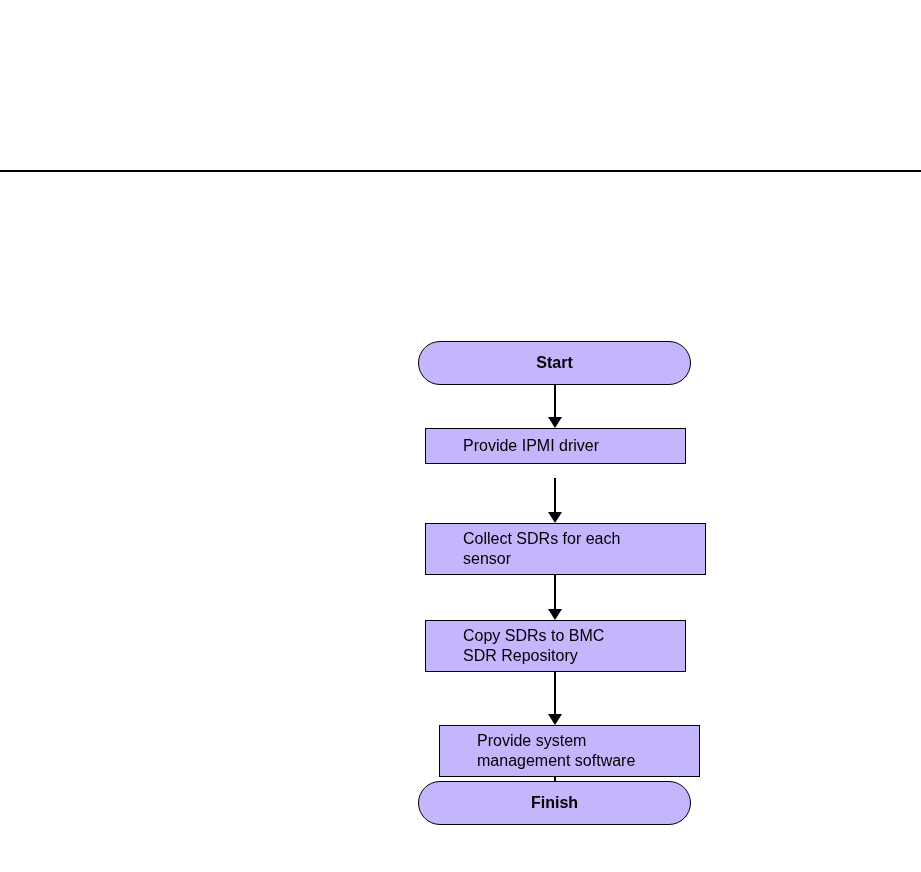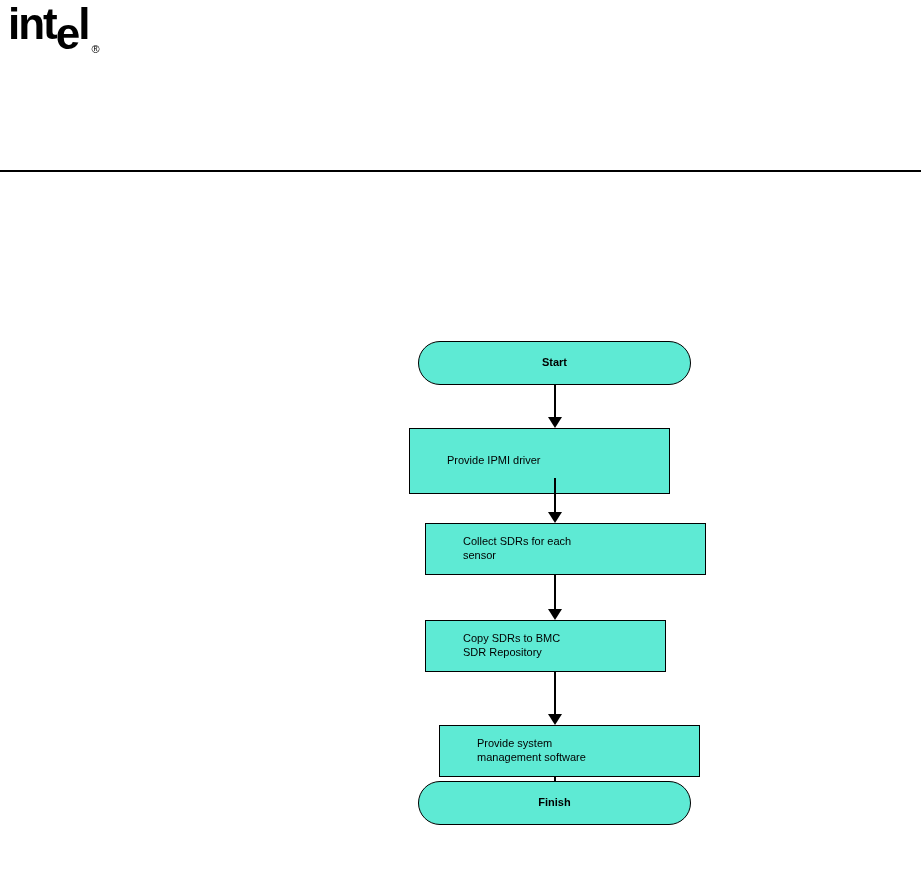--- a/index.html
+++ b/index.html
@@ -21,23 +21,23 @@
     position:relative;top:14px;left:3px;letter-spacing:0;
   }
 
   
   .header-rule{
     position:absolute;left:0;top:170px;width:921px;height:2px;background:#000;
   }
 
   
   .node{
-    position:absolute;box-sizing:border-box;background:#5eead4;
+    position:absolute;box-sizing:border-box;background:#c4b5fd;
     border:1.6px solid #000;display:flex;align-items:center;
-    font-size:11px;line-height:1.27;
+    font-size:16px;line-height:1.27;
   }
   .terminal{
     justify-content:center;font-weight:bold;border-radius:22px;
   }
   .process{
     padding-left:37px;padding-right:10px;white-space:pre-line;text-align:left;
   }
 
   
   .arrow{position:absolute;left:548px;width:14px;}
@@ -48,57 +48,54 @@
     position:absolute;left:0;bottom:0;width:0;height:0;
     border-left:7px solid transparent;border-right:7px solid transparent;
     border-top:11px solid #000;
   }
 </style>
 </head>
 <body>
 
 <div class="page">
 
-  <div class="logo">
-    <span>int</span><span class="drop-e">e</span><span>l</span><span class="reg">®</span>
-  </div>
 
   <div class="header-rule"></div>
 
   <div>
 
     <div class="node terminal" style="left:418px;top:341px;width:273px;height:44px;">
       <span>Start</span>
     </div>
 
     <div class="arrow" style="top:385px;height:43px;">
       <div class="shaft"></div>
       <div class="head"></div>
     </div>
 
-    <div class="node process" style="left:409px;top:428px;width:261px;height:66px;">
+    <div class="node process" style="left:425px;top:428px;width:261px;height:36px;">
       <span>Provide IPMI driver</span>
     </div>
 
     <div class="arrow" style="top:478px;height:45px;">
       <div class="shaft"></div>
       <div class="head"></div>
     </div>
 
     <div class="node process" style="left:425px;top:523px;width:281px;height:52px;">
       <span>Collect SDRs for each
 sensor</span>
     </div>
 
     <div class="arrow" style="top:575px;height:45px;">
       <div class="shaft"></div>
       <div class="head"></div>
     </div>
 
-    <div class="node process" style="left:425px;top:620px;width:241px;height:52px;">
+    <div class="node process" style="left:425px;top:620px;width:261px;height:52px;">
       <span>Copy SDRs to BMC
 SDR Repository</span>
     </div>
 
     <div class="arrow" style="top:672px;height:53px;">
       <div class="shaft"></div>
       <div class="head"></div>
     </div>
 
     <div class="node process" style="left:439px;top:725px;width:261px;height:52px;">

